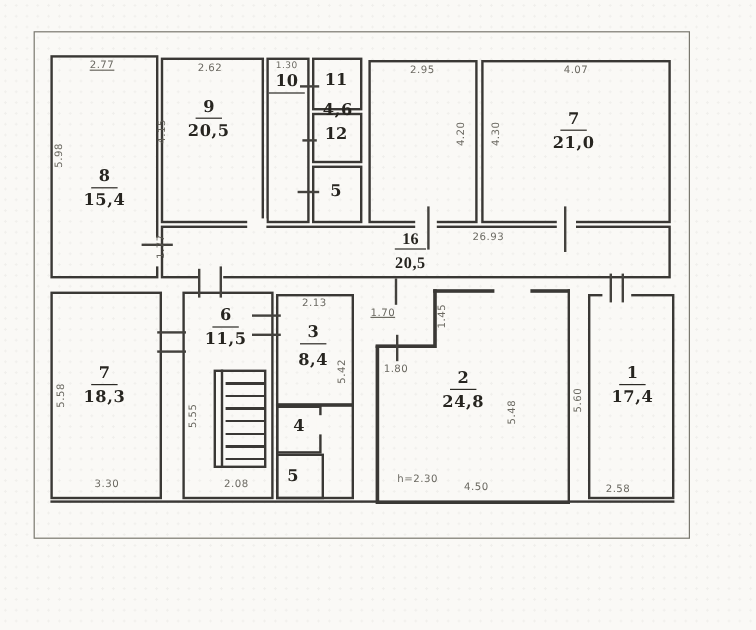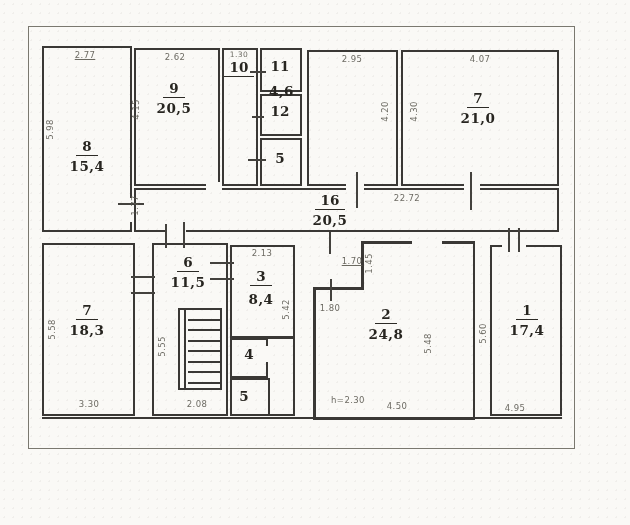--- a/index.html
+++ b/index.html
@@ -122,21 +122,21 @@
   <div class="rlabel plain" style="left:263px;top:101px;width:34px;">
     <span class="num">12</span>
   </div>
   <div class="rlabel plain" style="left:263px;top:148px;width:34px;">
     <span class="num">5</span>
   </div>
   <div class="rlabel" style="left:446px;top:88px;width:64px;">
     <span class="num">7</span>
     <span class="area">21,0</span>
   </div>
-  <div class="rlabel" style="left:308px;top:190px;width:44px;">
+  <div class="rlabel" style="left:320px;top:190px;width:44px;font-family:Liberation Serif, serif;">
     <span class="num">16</span>
     <span class="area">20,5</span>
   </div>
   <div class="rlabel" style="left:58px;top:300px;width:58px;">
     <span class="num">7</span>
     <span class="area">18,3</span>
   </div>
   <div class="rlabel" style="left:164px;top:252px;width:48px;">
     <span class="num">6</span>
     <span class="area">11,5</span>
@@ -162,31 +162,31 @@
 
   <span class="dim" style="left:60px;top:50px;width:50px;text-decoration:underline;">2.77</span>
   <span class="dim v" style="left:33px;top:124px;width:34px;">5.98</span>
   <span class="dim" style="left:150px;top:52px;width:50px;">2.62</span>
   <span class="dim v" style="left:119px;top:104px;width:34px;">4.15</span>
   <span class="dim" style="left:220px;top:49px;width:38px;font-size:7.5px;">1.30</span>
   <span class="dim" style="left:320px;top:54px;width:64px;">2.95</span>
   <span class="dim v" style="left:368px;top:106px;width:34px;">4.20</span>
   <span class="dim" style="left:440px;top:54px;width:80px;">4.07</span>
   <span class="dim v" style="left:397px;top:106px;width:34px;">4.30</span>
-  <span class="dim" style="left:382px;top:193px;width:50px;">22.72</span>
+  <span class="dim" style="left:382px;top:193px;width:50px;">26.93</span>
   <span class="dim v" style="left:118px;top:200px;width:34px;">1.77</span>
   <span class="dim v" style="left:35px;top:324px;width:34px;">5.58</span>
   <span class="dim" style="left:66px;top:399px;width:46px;">3.30</span>
   <span class="dim v" style="left:145px;top:341px;width:34px;">5.55</span>
   <span class="dim" style="left:174px;top:399px;width:46px;">2.08</span>
   <span class="dim" style="left:240px;top:248px;width:44px;">2.13</span>
   <span class="dim v" style="left:269px;top:304px;width:34px;">5.42</span>
-  <span class="dim" style="left:333px;top:256px;width:38px;text-decoration:underline;">1.70</span>
+  <span class="dim" style="left:300px;top:256px;width:38px;text-decoration:underline;">1.70</span>
   <span class="dim v" style="left:352px;top:258px;width:34px;">1.45</span>
   <span class="dim" style="left:311px;top:303px;width:38px;">1.80</span>
   <span class="dim v" style="left:411px;top:338px;width:34px;">5.48</span>
   <span class="dim" style="left:322px;top:395px;width:52px;">h=2.30</span>
   <span class="dim" style="left:374px;top:401px;width:46px;">4.50</span>
   <span class="dim v" style="left:466px;top:328px;width:34px;">5.60</span>
-  <span class="dim" style="left:492px;top:403px;width:46px;">4.95</span>
+  <span class="dim" style="left:492px;top:403px;width:46px;">2.58</span>
 
  </div>
 </div>
 
 </body></html>

